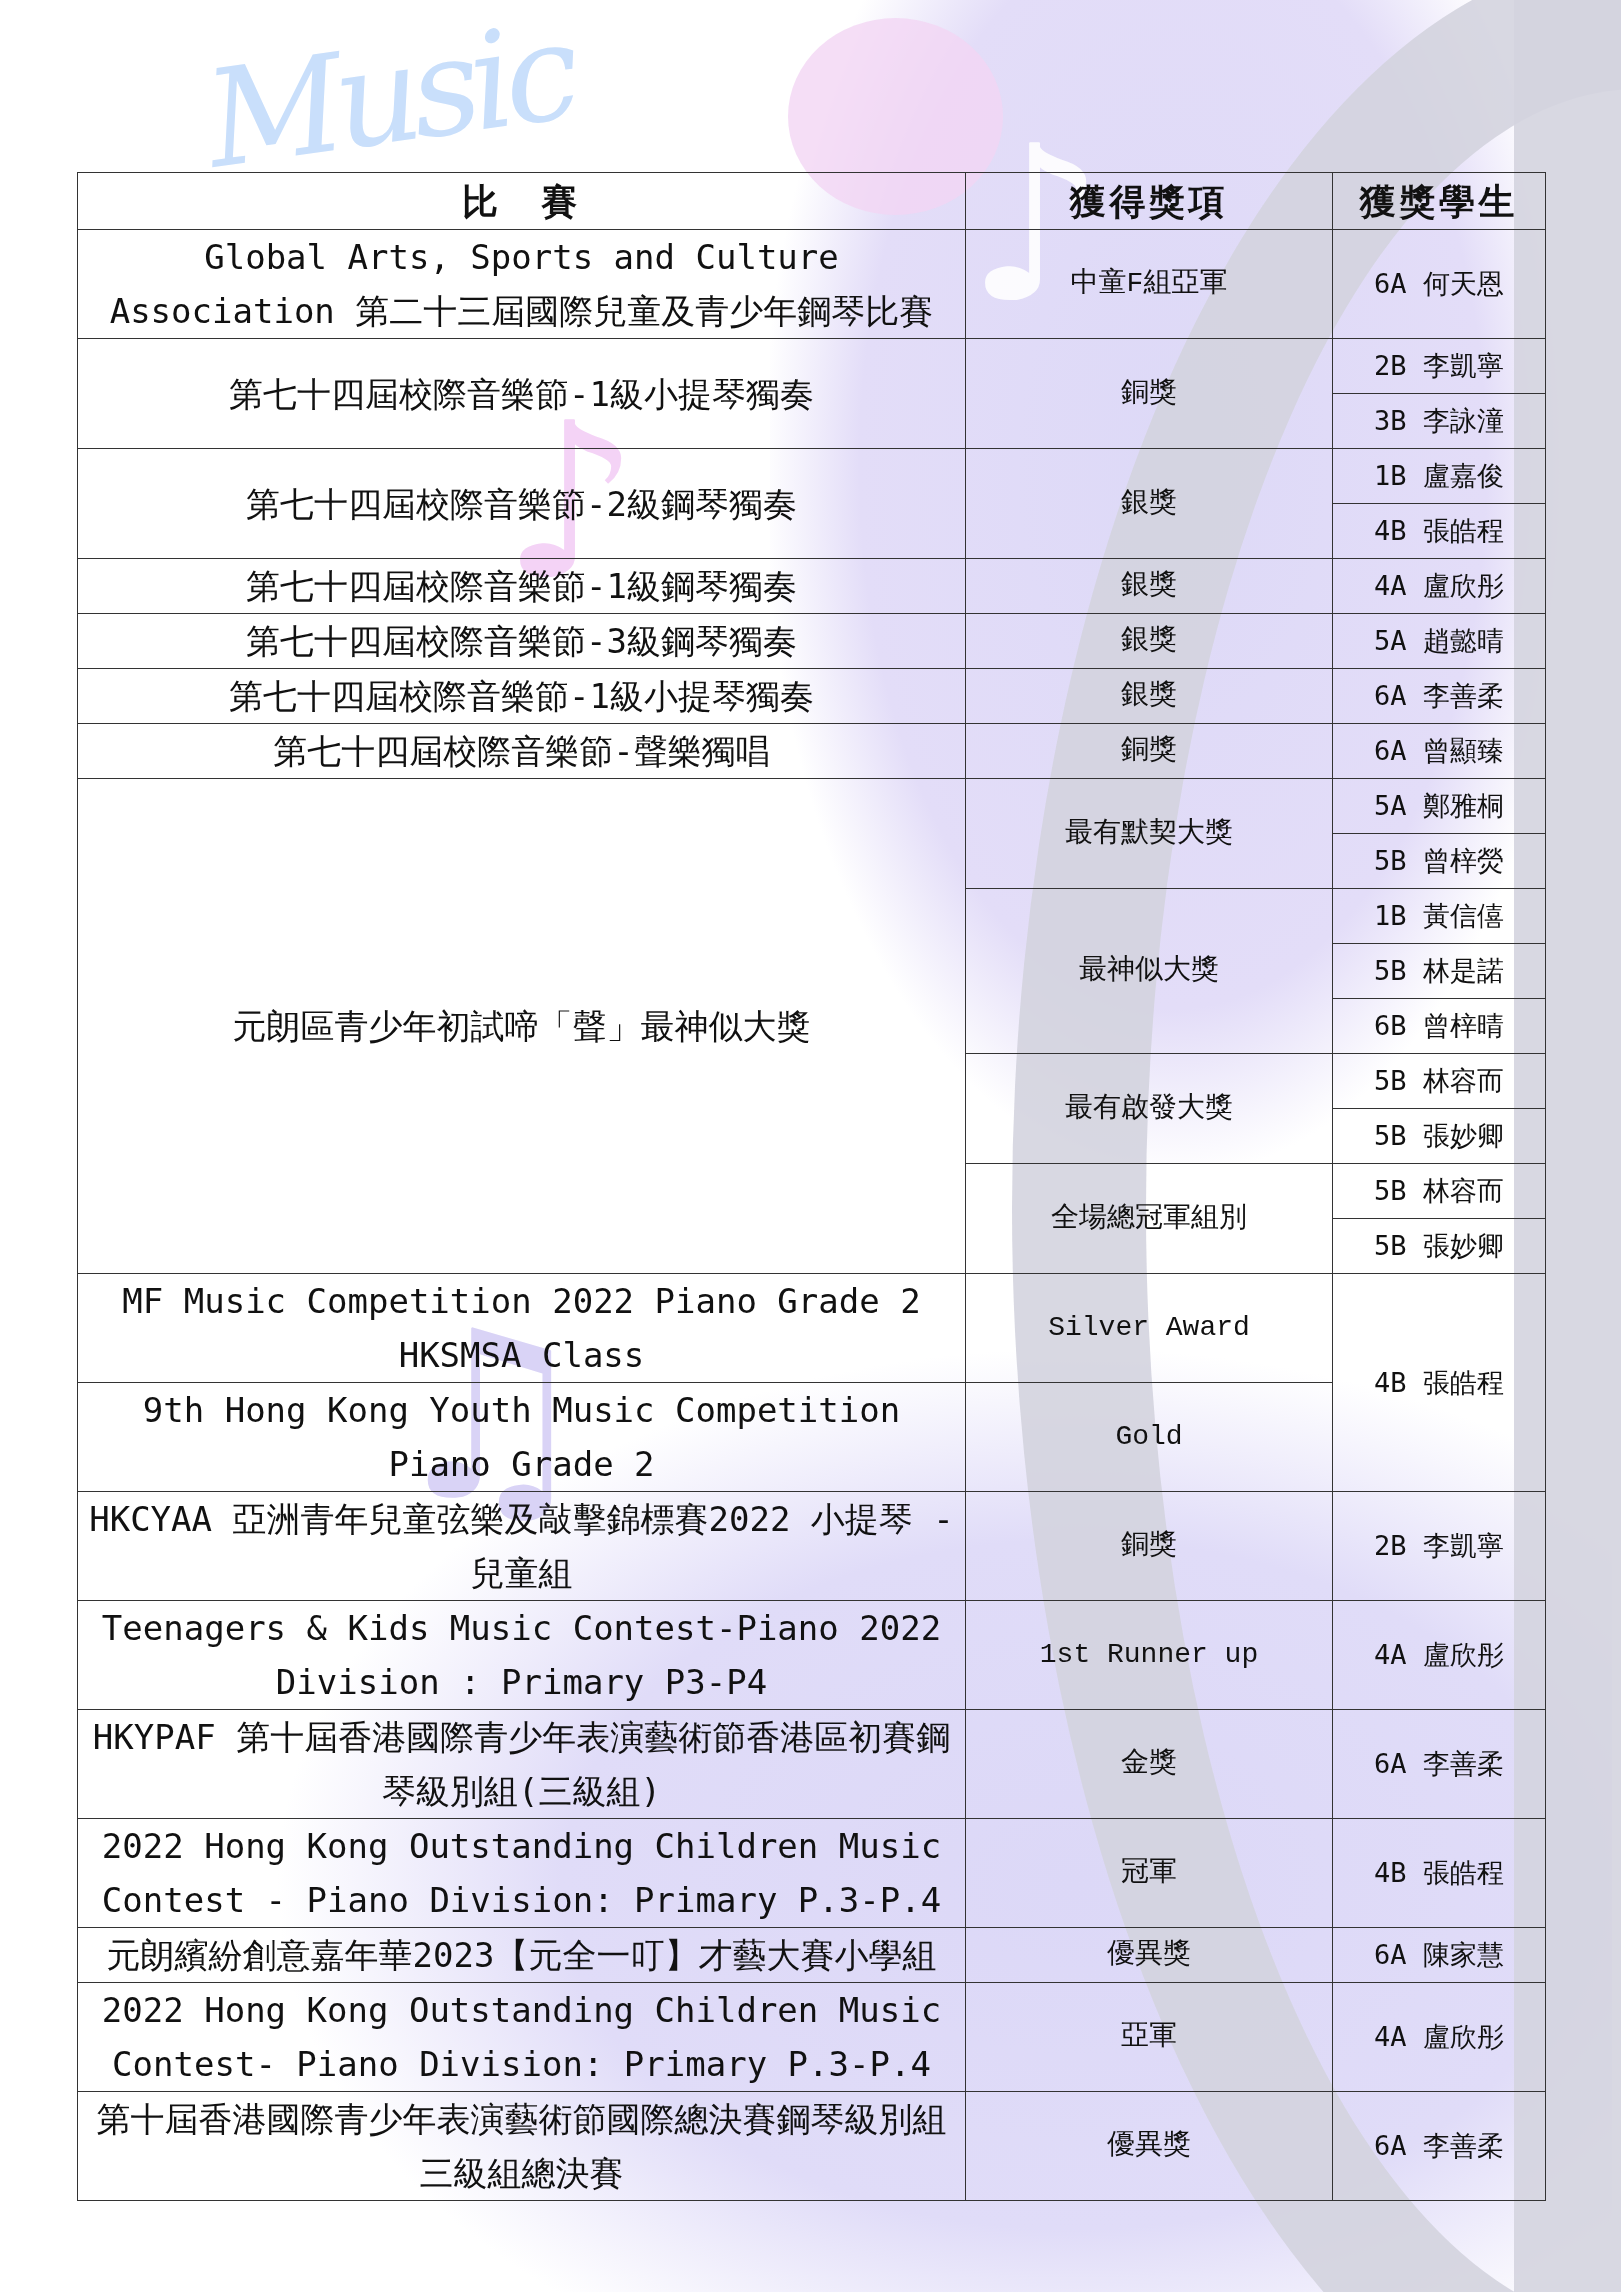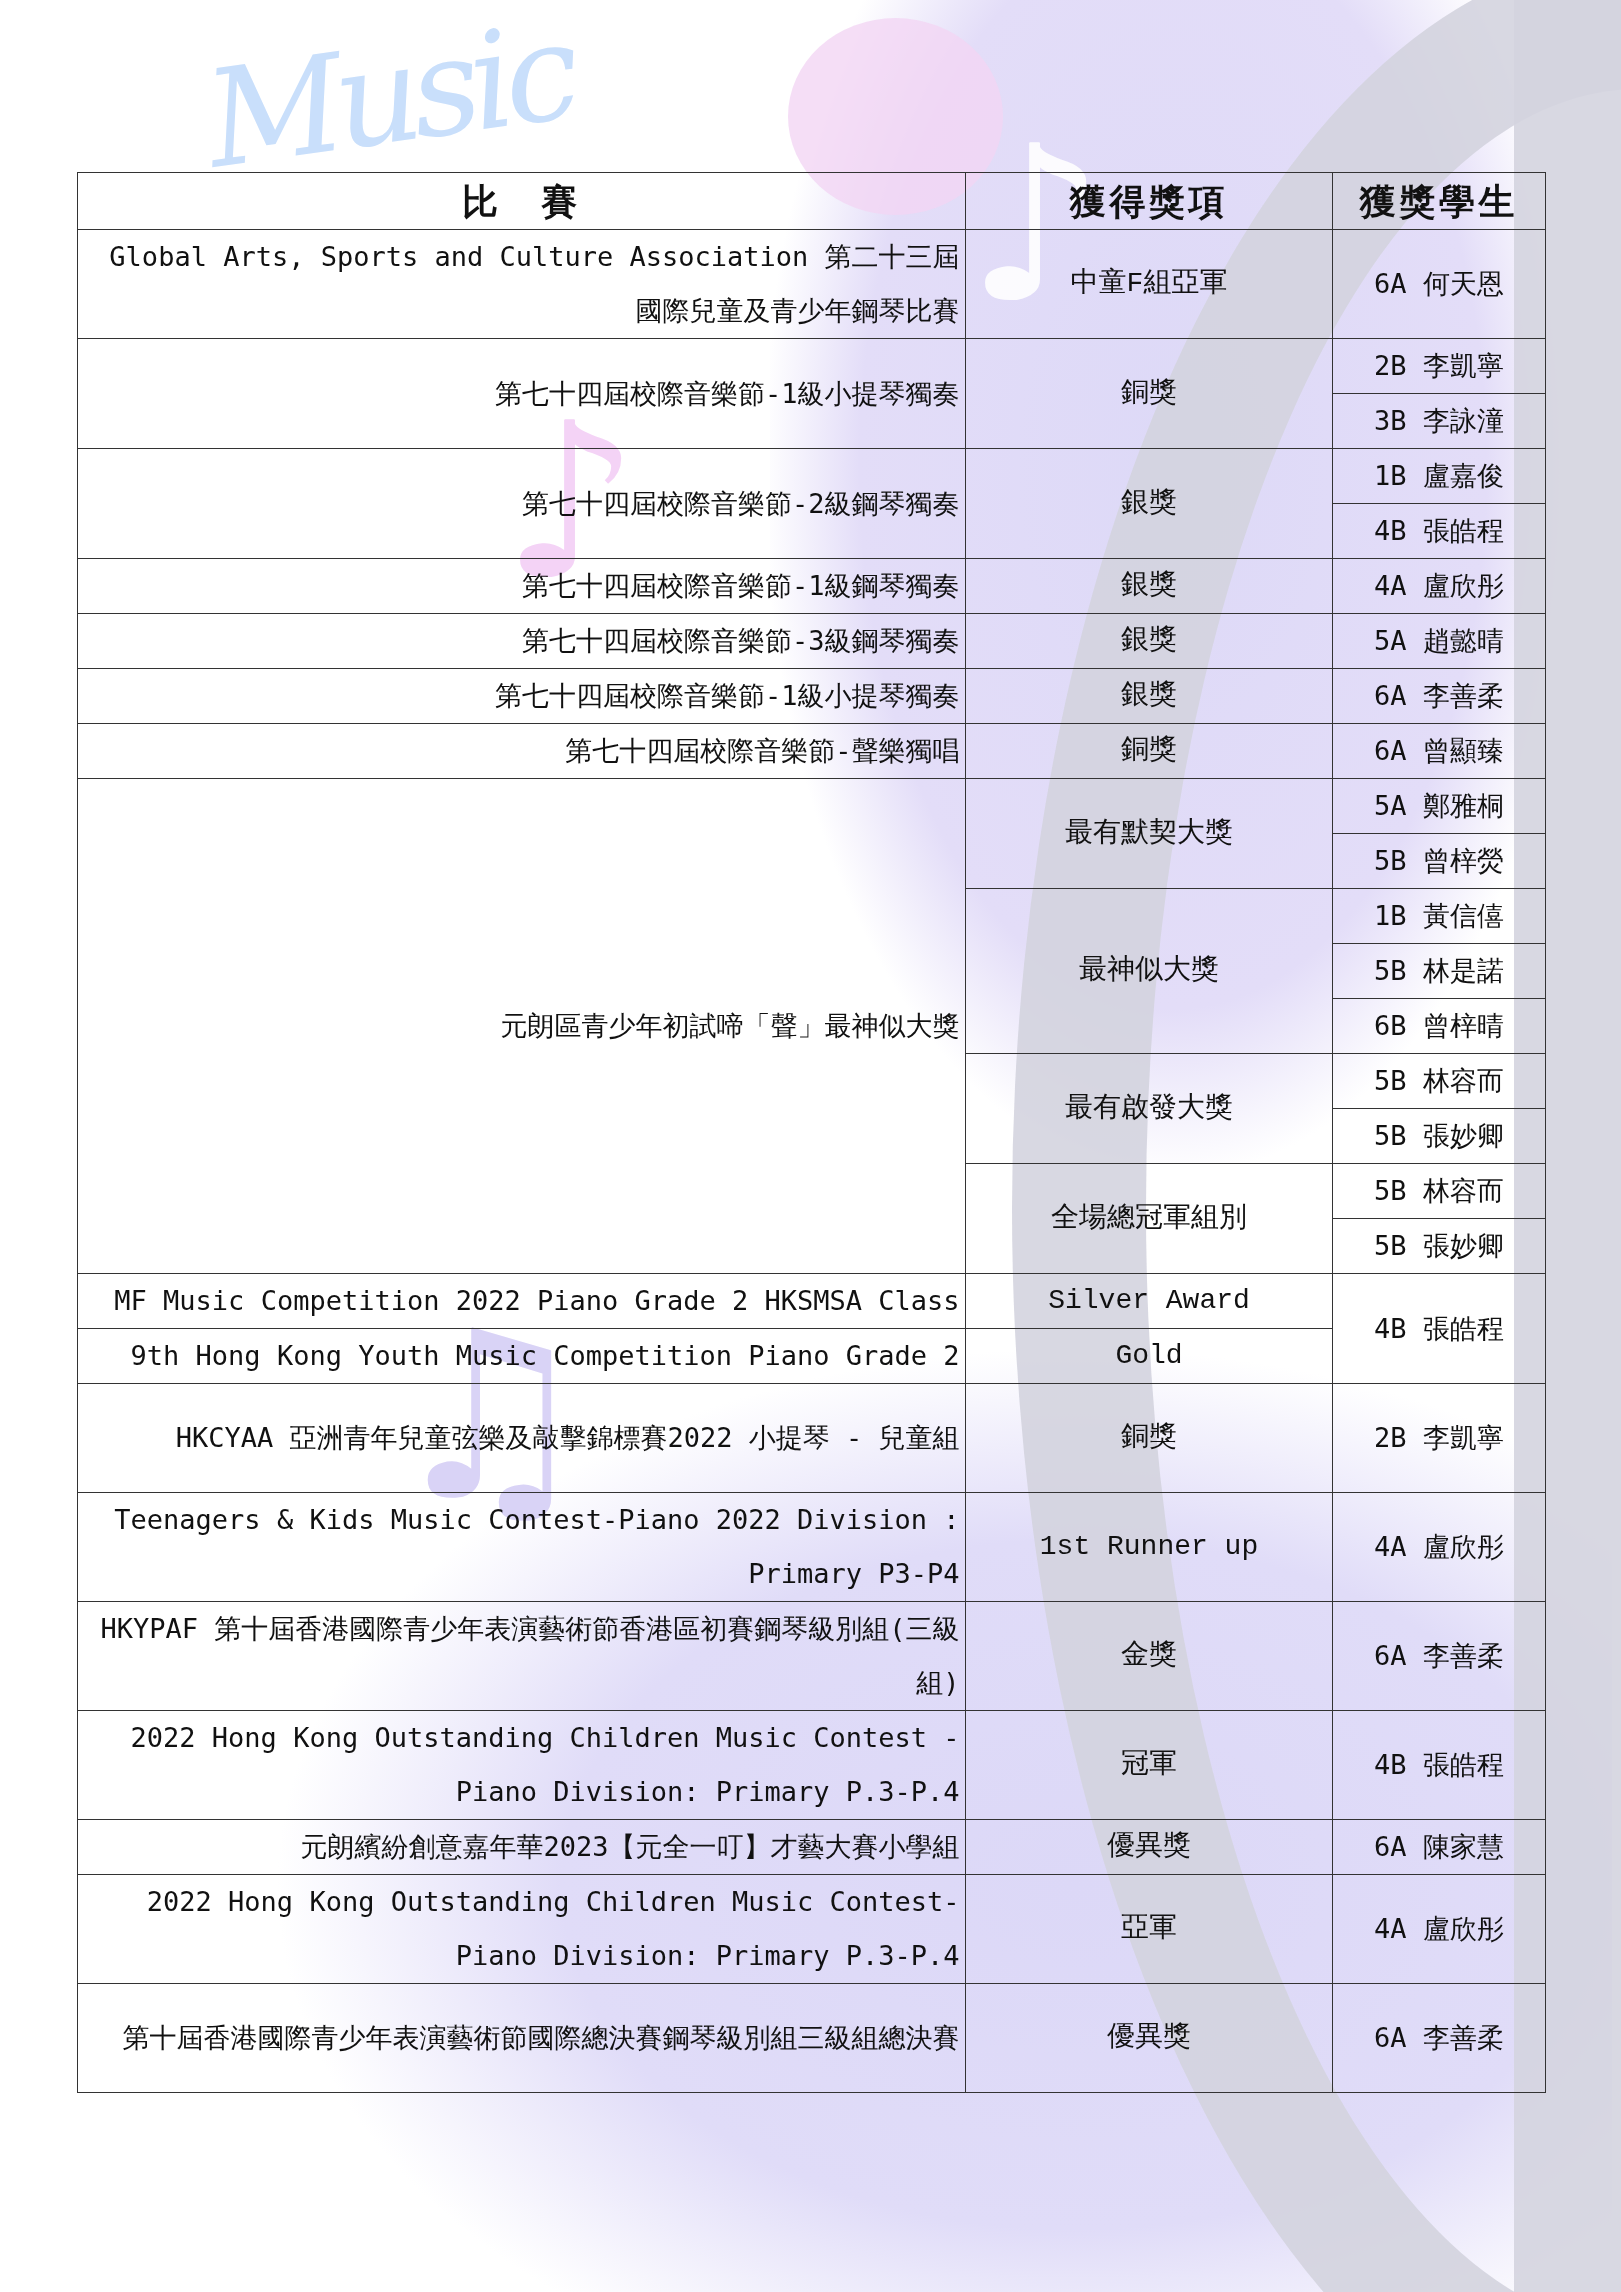--- a/index.html
+++ b/index.html
@@ -27,21 +27,21 @@
     table.awards {
       position: absolute; left: 77px; top: 172px; width: 1469px;
       border-collapse: collapse; table-layout: fixed; z-index: 2;
     }
     table.awards td, table.awards th {
       border: 1.8px solid #333; padding: 0 5.4px; vertical-align: middle;
       font-size: 28px; line-height: 54px; font-weight: normal;
       font-family: "DejaVu Sans Mono", "Liberation Mono", monospace;
     }
     table.awards th { font-family: "DejaVu Serif", serif; font-weight: bold; font-size: 36px; height: 56px; letter-spacing: 3.6px; }
-    table.awards td.comp { text-align: right; font-size: 27px; }
+    table.awards td.comp { text-align: center; font-size: 34px; }
     table.awards td.award, table.awards td.student { text-align: center; font-family: Liberation Mono, monospace; }
     table.awards td.student { font-family: "DejaVu Sans Mono", monospace; font-size: 27px; margin-left: 36px; }
     tr.r1 td { height: 52px; }
   </style>
 </head>
 <body>
 
 <div class="bg bg-splash-top"></div>
 <div class="bg bg-pink-top"></div>
 <div class="bg bg-splash-mid"></div>

